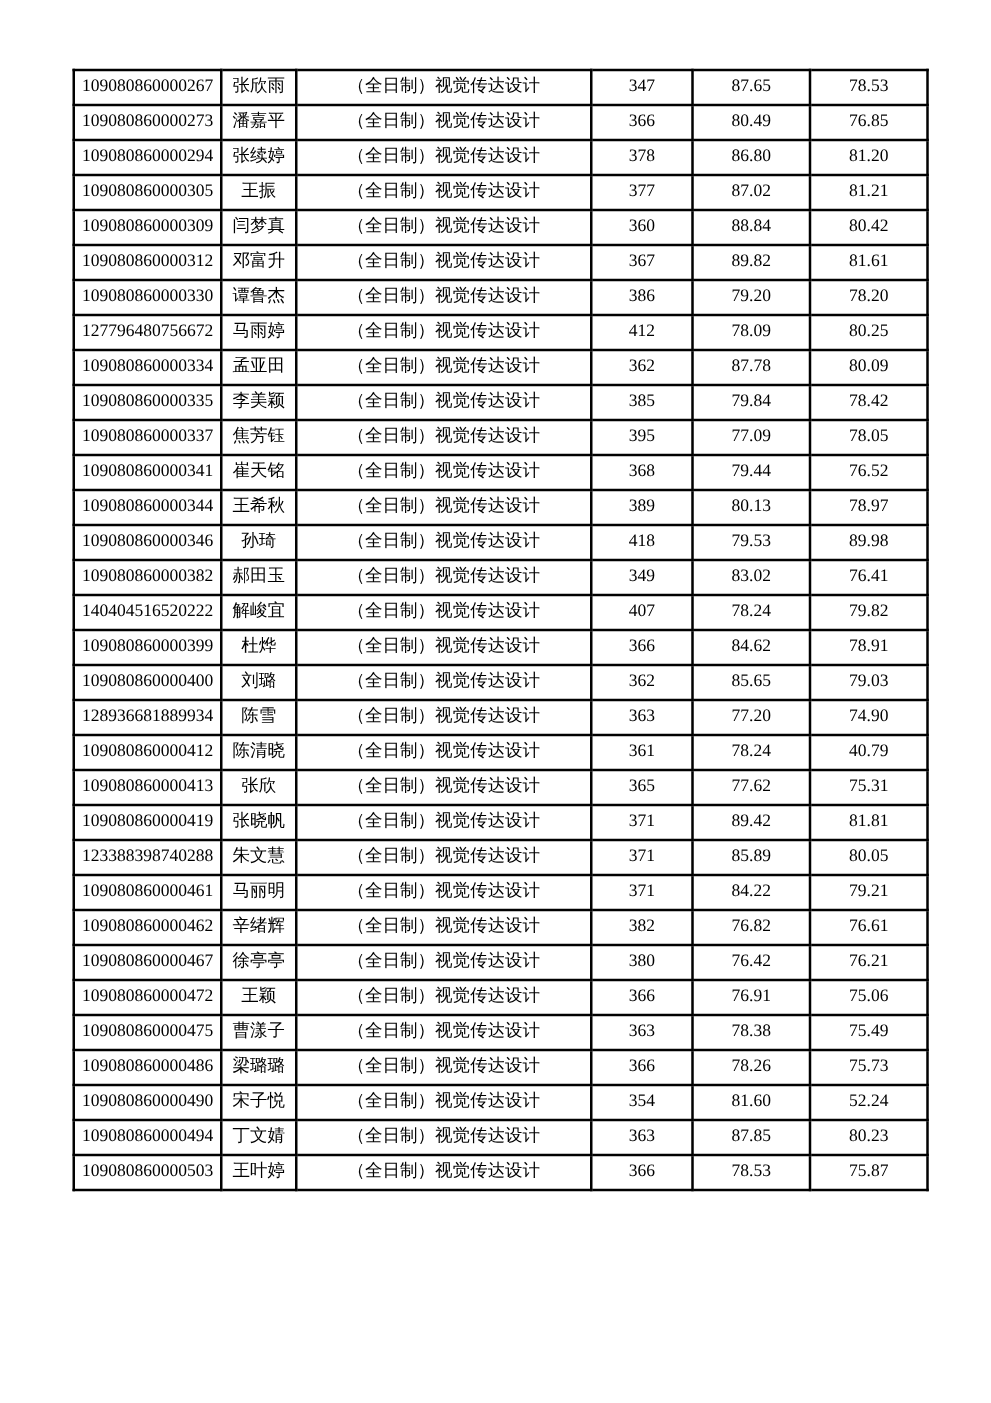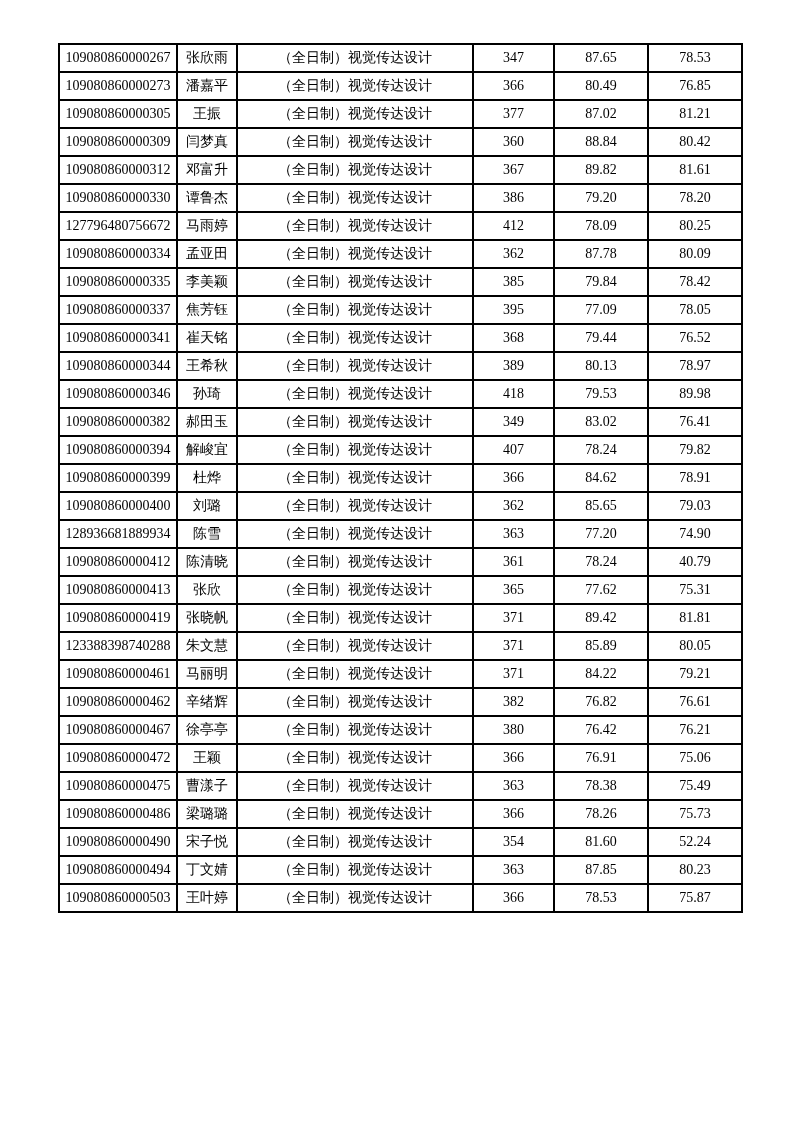--- a/index.html
+++ b/index.html
@@ -12,21 +12,21 @@
     width: 793px;
     height: 1122px;
     background: #ffffff;
     overflow: hidden;
     font-family: "Liberation Serif", "DejaVu Serif", serif;
     color: #000000;
   }
   table.results {
     position: absolute;
     left: 58px;
-    top: 43px;
+    top: 55px;
     width: 683px;
     border-collapse: collapse;
     table-layout: fixed;
     border-radius: 12px;
   }
   table.results td {
     border: 2px solid #000000;
     height: 26px;
     padding: 0;
     text-align: center;
@@ -67,20 +67,28 @@
         </tr>
         <tr>
           <td>109080860000273</td>
           <td>潘嘉平</td>
           <td>（全日制）视觉传达设计</td>
           <td>366</td>
           <td>80.49</td>
           <td>76.85</td>
         </tr>
         <tr>
+          <td>109080860000294</td>
+          <td>张续婷</td>
+          <td>（全日制）视觉传达设计</td>
+          <td>378</td>
+          <td>86.80</td>
+          <td>81.20</td>
+        </tr>
+        <tr>
           <td>109080860000305</td>
           <td>王振</td>
           <td>（全日制）视觉传达设计</td>
           <td>377</td>
           <td>87.02</td>
           <td>81.21</td>
         </tr>
         <tr>
           <td>109080860000309</td>
           <td>闫梦真</td>
@@ -163,21 +171,21 @@
         </tr>
         <tr>
           <td>109080860000382</td>
           <td>郝田玉</td>
           <td>（全日制）视觉传达设计</td>
           <td>349</td>
           <td>83.02</td>
           <td>76.41</td>
         </tr>
         <tr>
-          <td>109080860000394</td>
+          <td>140404516520222</td>
           <td>解峻宜</td>
           <td>（全日制）视觉传达设计</td>
           <td>407</td>
           <td>78.24</td>
           <td>79.82</td>
         </tr>
         <tr>
           <td>109080860000399</td>
           <td>杜烨</td>
           <td>（全日制）视觉传达设计</td>

